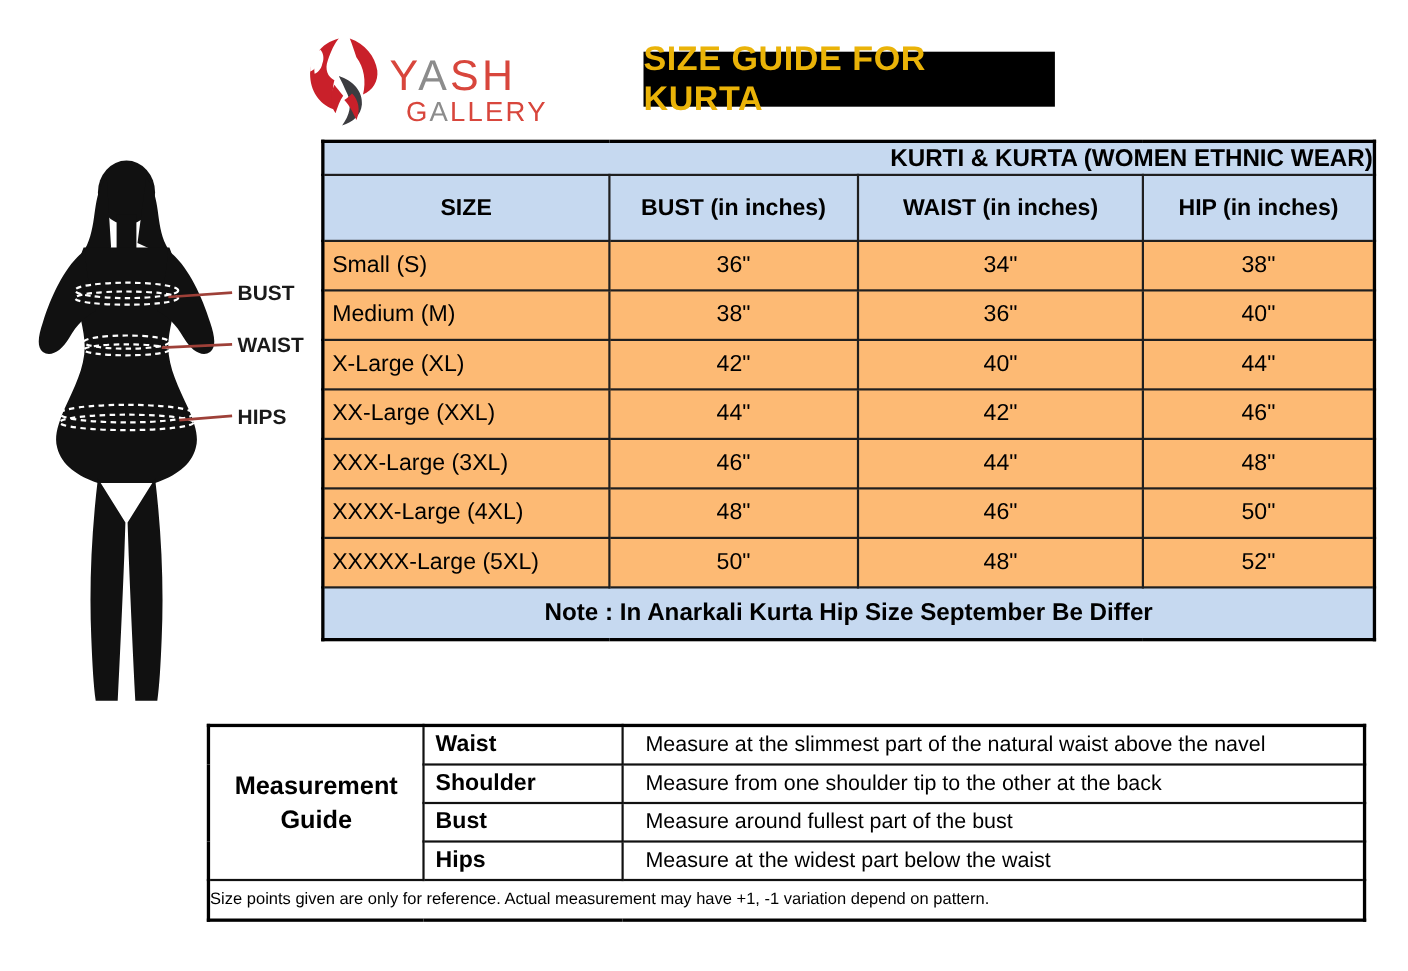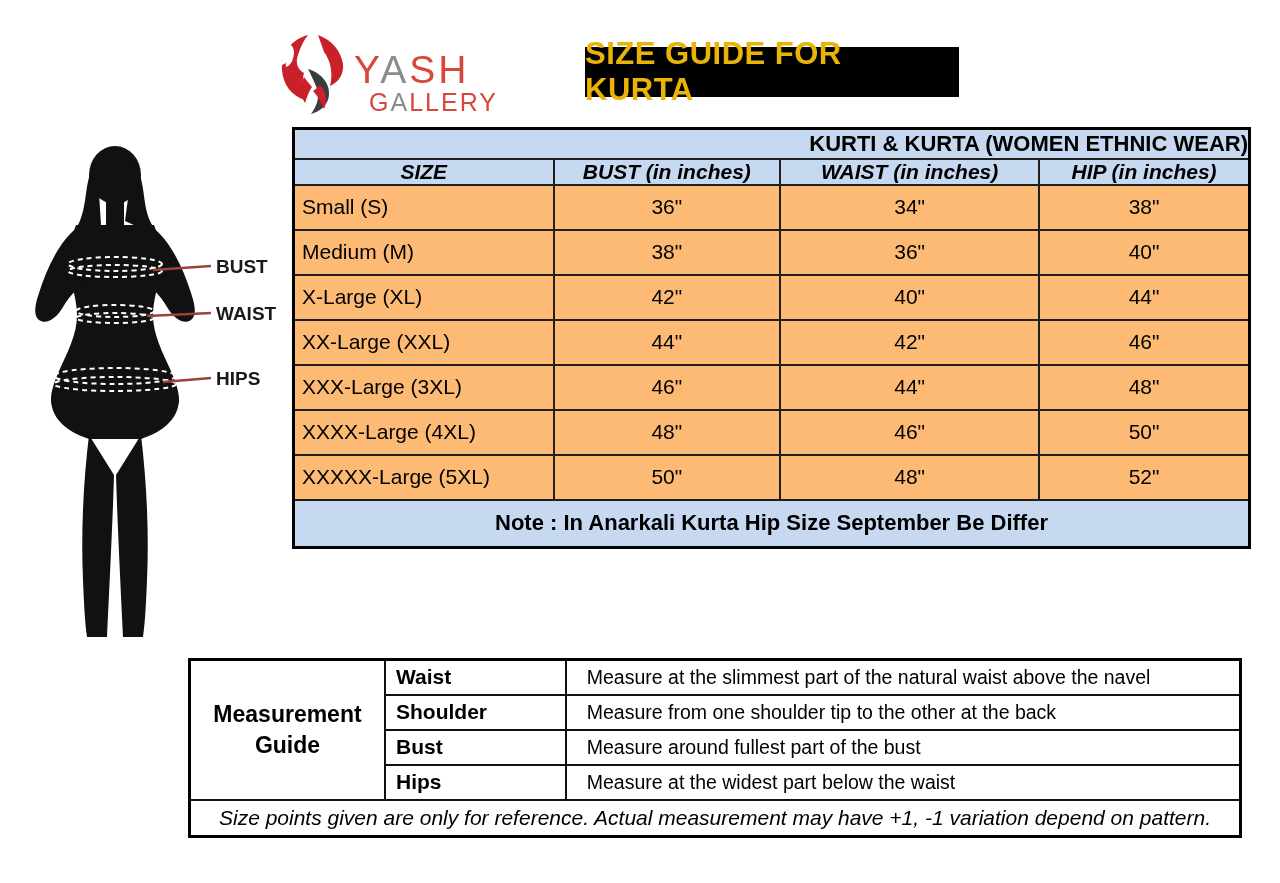--- a/index.html
+++ b/index.html
@@ -24,33 +24,33 @@
   
   .figure-wrap { position:absolute; left:15px; top:135px; width:280px; height:512px; }
   .fig-label { font-family:"Liberation Sans", sans-serif; font-size:19px; font-weight:600; fill:#1a1a1a; }
 
   
   .size-table { position:absolute; left:292px; top:127px; width:959px;
                 border-collapse:collapse; table-layout:fixed; border:3px solid #000; }
   .size-table td, .size-table th { border:2px solid #1f1f1f; vertical-align:middle; }
   .blue { background:#c6d9f0; }
   .t-title { height:30px; font-size:22px; font-weight:bold; text-align:right; }
-  .t-head th { height:26px; font-size:21px; font-weight:bold; text-align:center;font-style:italic; }
+  .t-head th { height:60px; font-size:21px; font-weight:bold; text-align:center; }
   .t-row td { height:45px; font-size:21px; font-weight:normal; text-align:center; background:#fdba74; }
   .t-row td.cell-size { text-align:left; padding-left:7px; }
   .t-note { height:48px; font-size:22px; font-weight:bold; text-align:center; }
 
   
   .guide-table { position:absolute; left:188px; top:658px; width:1054px;
                  border-collapse:collapse; table-layout:fixed; border:3px solid #000; }
   .guide-table td { border:2px solid #111; vertical-align:middle; background:#fff; }
   .g-title { font-size:23px; font-weight:bold; text-align:center; line-height:1.35; }
   .g-name { height:35px; font-size:21px; font-weight:bold; padding-left:10px; }
   .g-desc { font-size:19.5px; padding-left:20px; }
-  .g-foot { height:37px; font-size:21px; text-align:center;font-style:italic; }
+  .g-foot { height:37px; font-size:15px; text-align:left; }
 </style>
 </head>
 <body>
 
 <div class="canvas">
 
   <div class="logo">
     <svg class="logo-icon" viewBox="0 0 72 82">
 
       <path d="M30,2 C14,6 3,20 4,37 C5,52 14,63 27,67 C24,56 24,47 26,40 C20,37 17,30 20,22 C23,13 26,7 30,2 Z" fill="#c9202a"></path>

